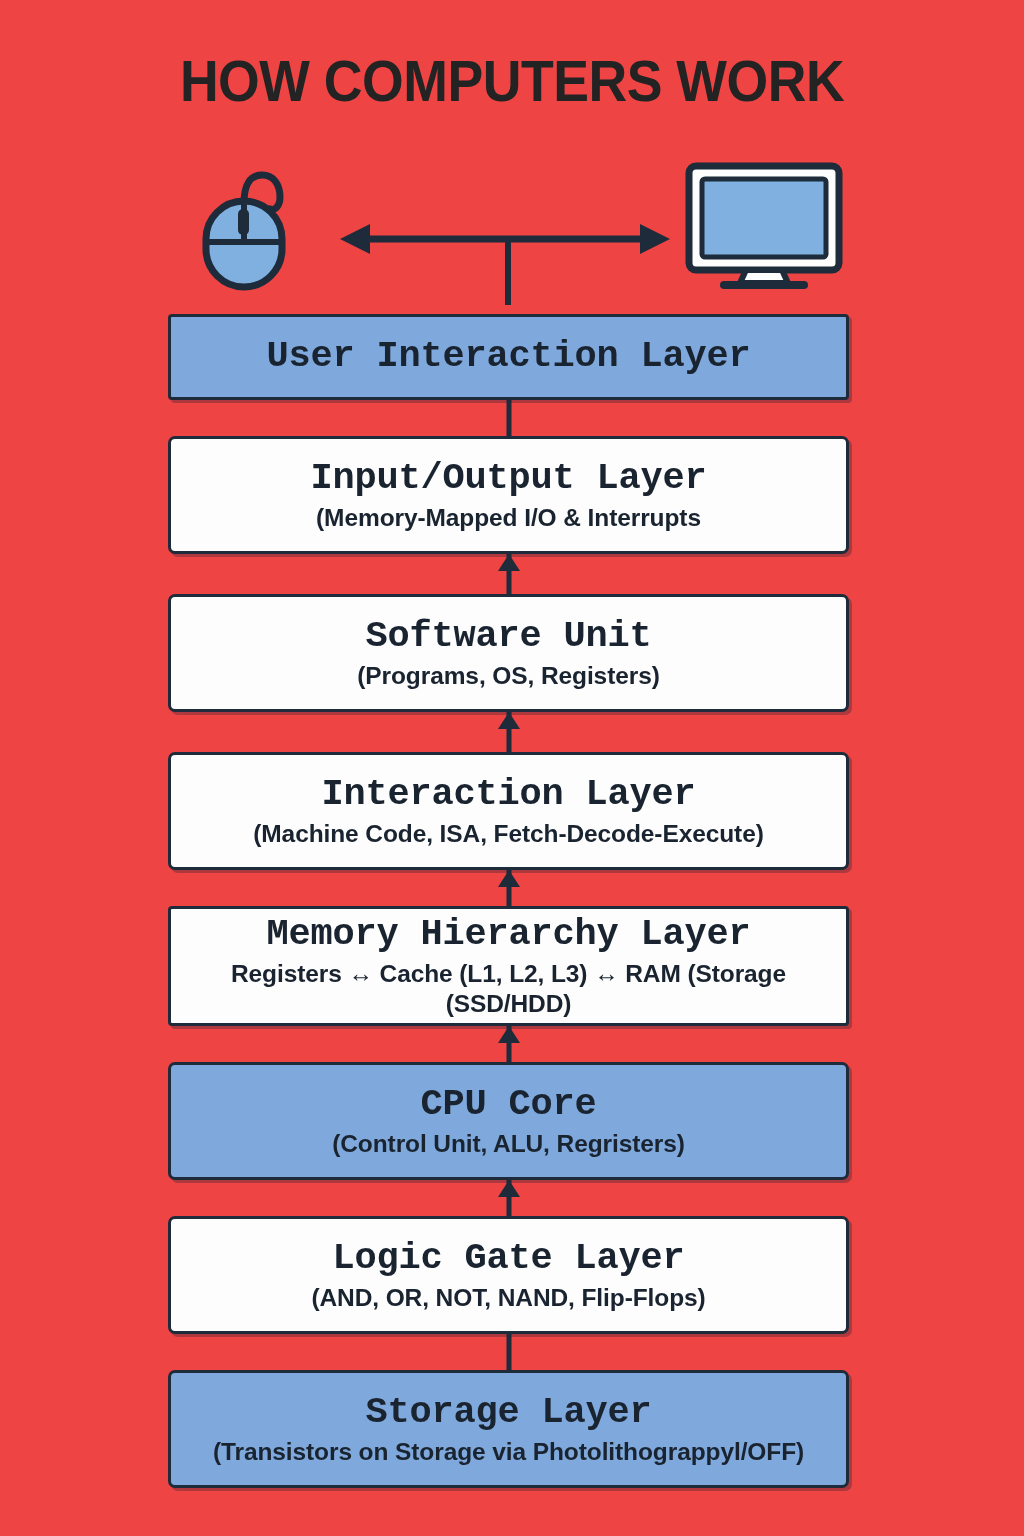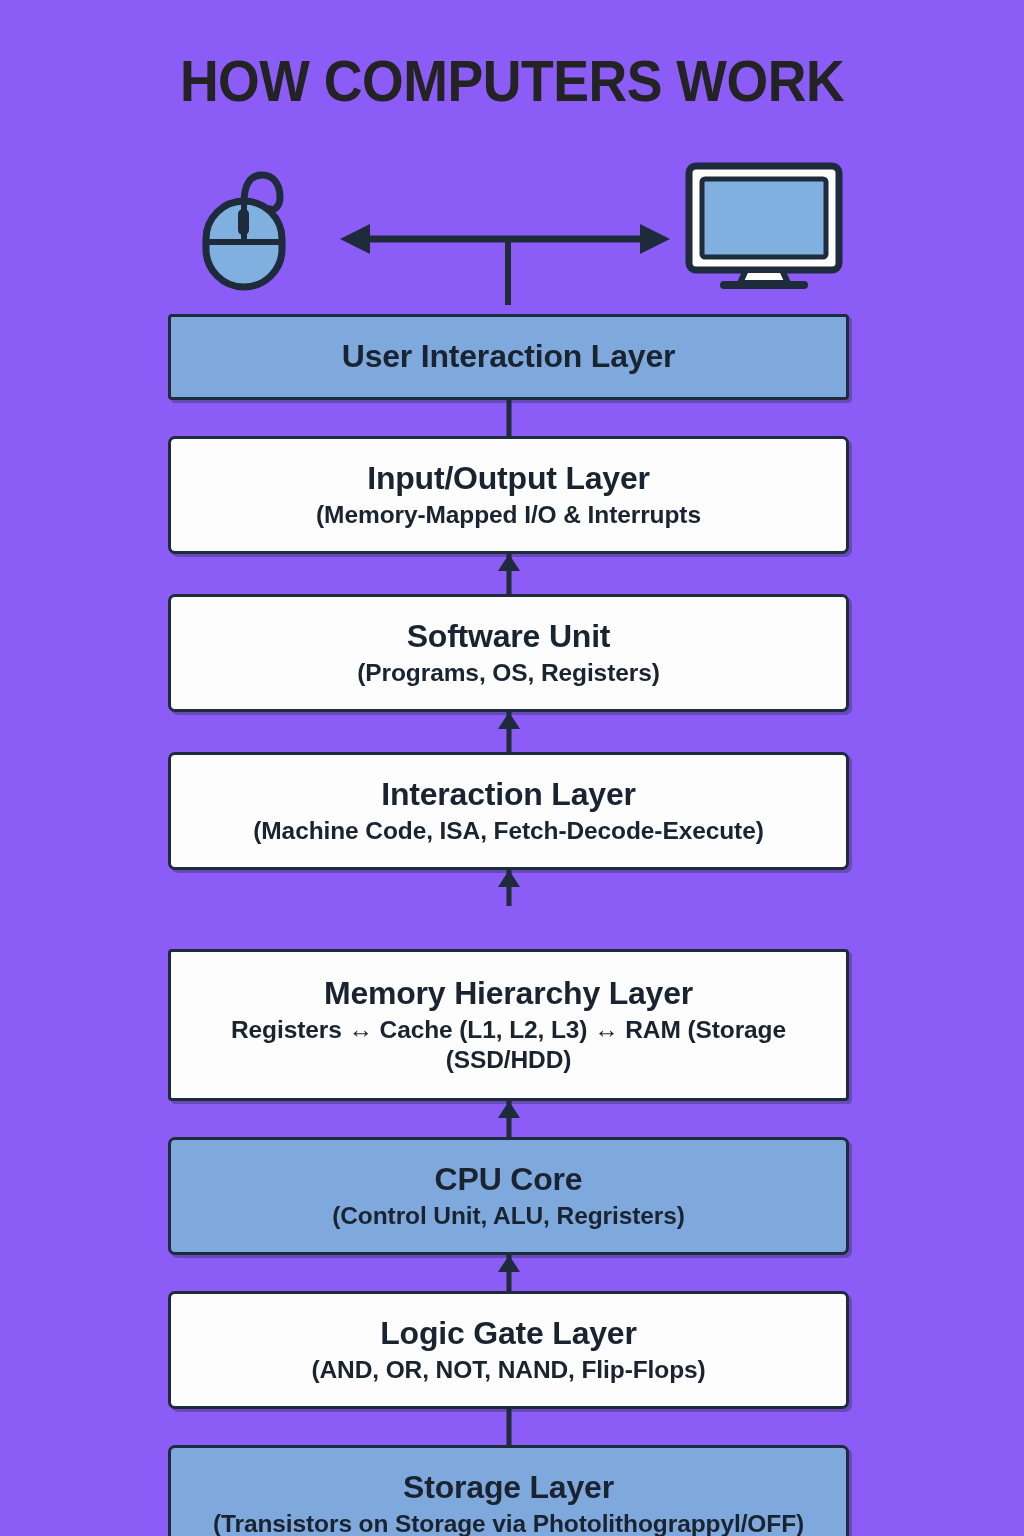--- a/index.html
+++ b/index.html
@@ -5,21 +5,21 @@
   * { box-sizing: border-box; margin: 0; padding: 0; }
   html, body {
     width: 1024px; height: 1536px;
     background: #f7f7f7;
     font-family: "Liberation Sans", sans-serif;
     overflow: hidden;
   }
   .page {
     position: relative;
     width: 1024px; height: 1536px;
-    background: #8b5cf6;
+    background: #ef4444;
   }
 
   
   .title {
     position: absolute;
     top: 48px; left: 0; width: 1024px;
     text-align: center;
     font-size: 57px;
     font-weight: bold;
     letter-spacing: -0.5px;
@@ -50,40 +50,41 @@
     background: #fdfdfd;
     box-shadow: 3px 3px 0 rgba(20,30,45,0.30);
     text-align: center;
     display: flex;
     flex-direction: column;
     align-items: center;
     justify-content: center;
   }
   .layer-box.blue { background: #7fa9dc; }
   .layer-title {
-    font-size: 32px;
+    font-size: 37px;
     font-weight: bold;
     color: #1a2430;
     line-height: 1.18;
     letter-spacing: -0.2px;
+    font-family: Liberation Mono, monospace;
   }
   .layer-sub {
     font-size: 24.5px;
     font-weight: bold;
     color: #1a2430;
     line-height: 1.22;
     margin-top: 2px;
     padding: 0 14px;
     letter-spacing: -0.1px;
   }
 
   
   .h-one   { height: 86px; }
   .h-two   { height: 118px; border-radius: 7px; }
-  .h-three { height: 152px; margin-top: 43px; }
+  .h-three { height: 120px; }
 
   
   .connector {
     position: relative;
     width: 681px;
     display: flex;
     justify-content: center;
   }
   .connector .stem {
     position: absolute;

